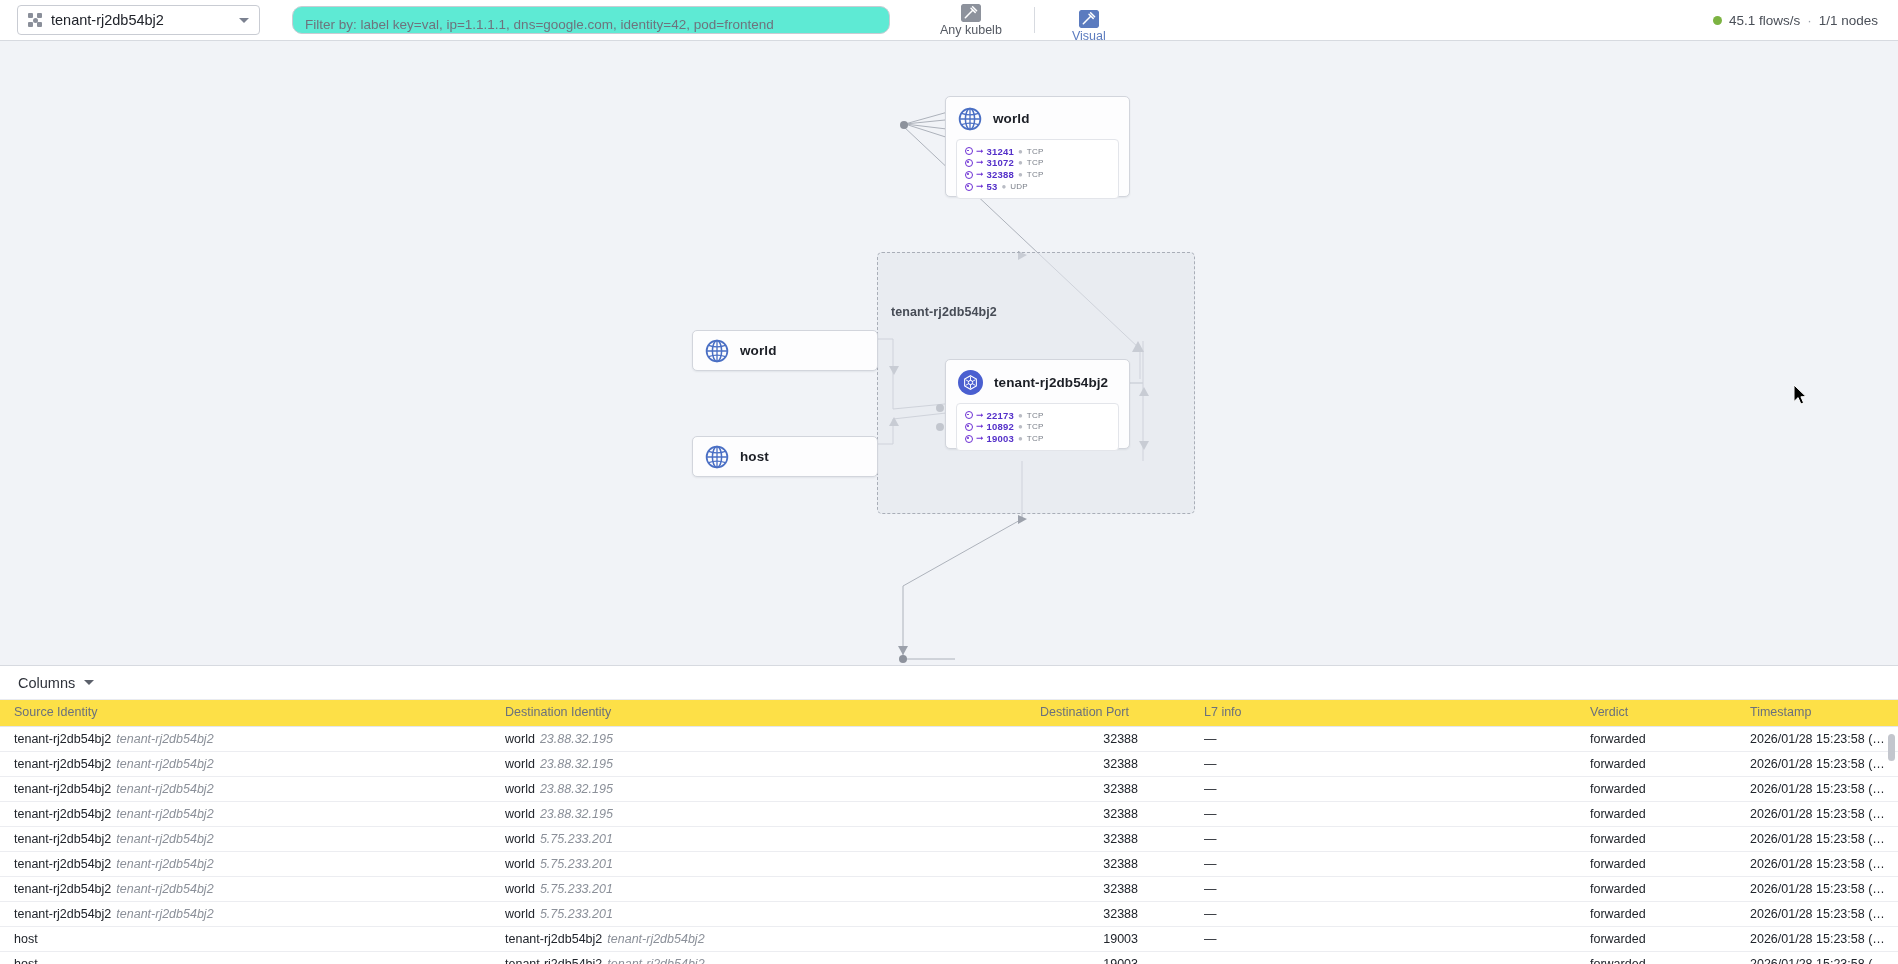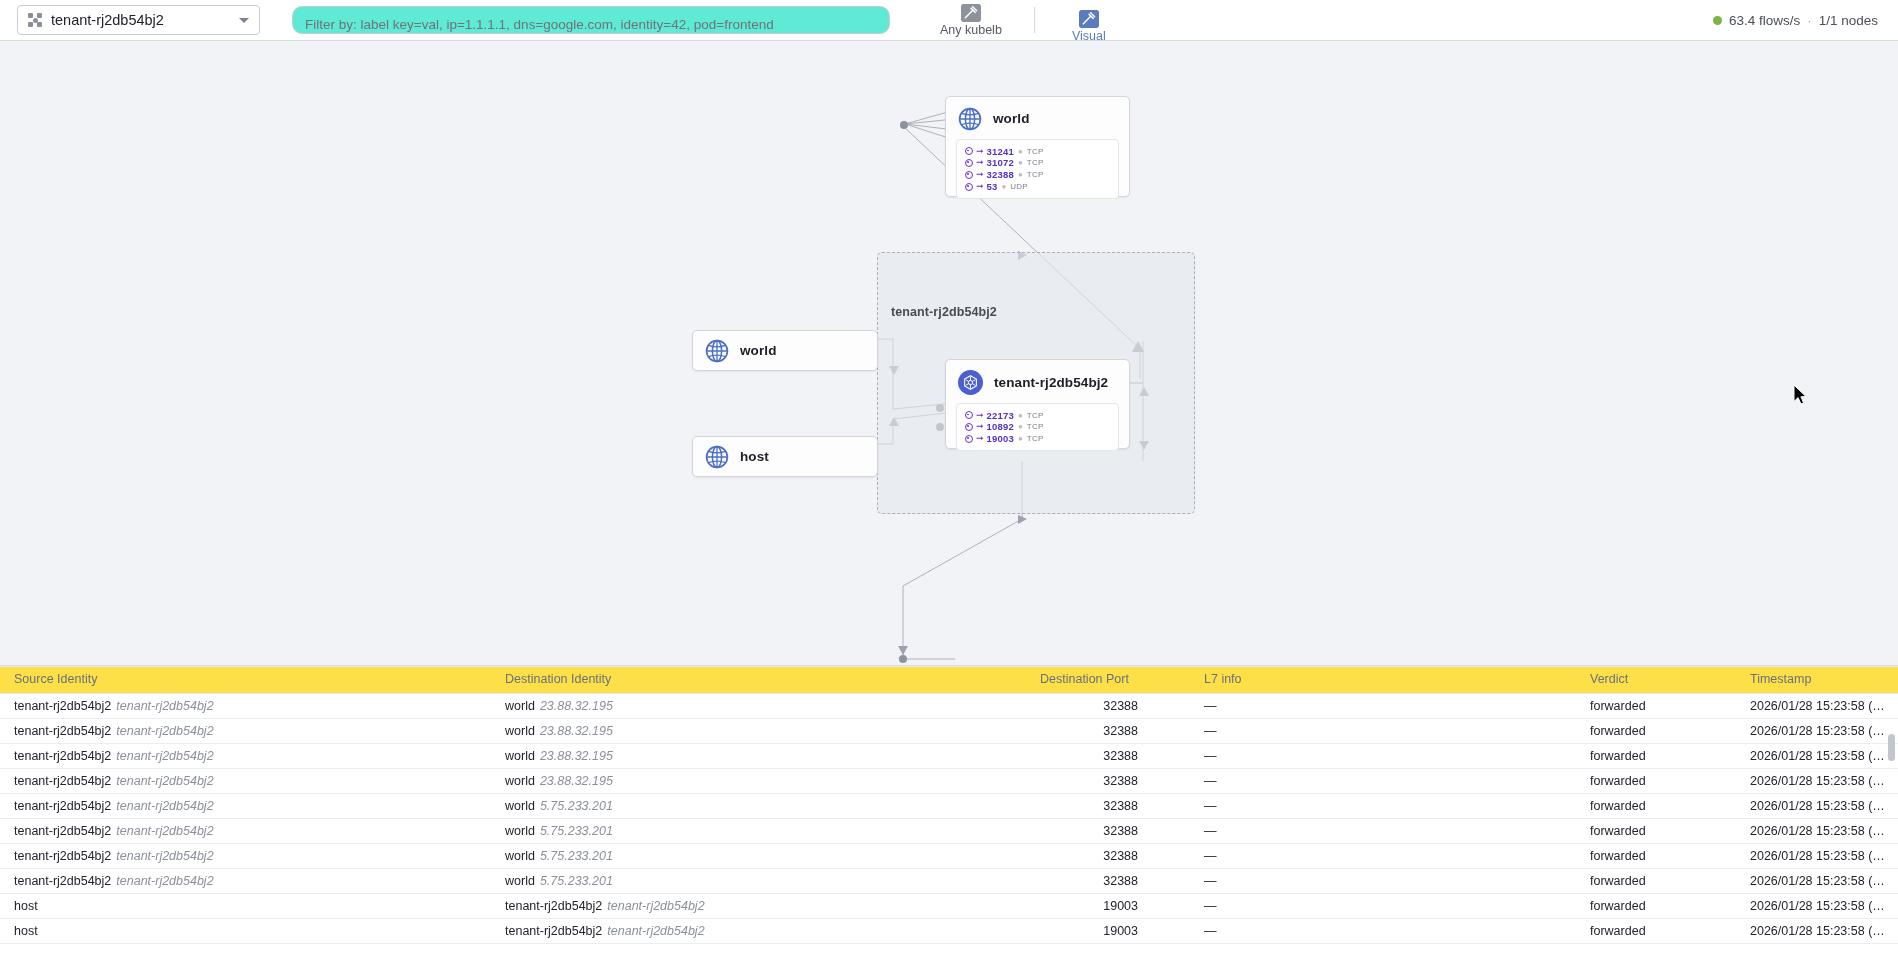--- a/index.html
+++ b/index.html
@@ -203,21 +203,21 @@
   <div class="tbtn visual">
     <svg class="gavel" viewBox="0 0 20 18">
       <rect x="0" y="0" width="20" height="18" rx="2" fill="#5b7bbf"></rect>
       <path d="M5.5 12.5 L12 6 M10 4.2 L14.2 8.4 M11.6 2.8 L15.6 6.8 M4.3 13.8 L6.6 11.5" stroke="#ffffff" stroke-width="1.5" fill="none" stroke-linecap="round"></path>
     </svg>
     <span class="lbl">Visual</span>
   </div>
 
   <div class="stats">
     <span class="dot-green"></span>
-    <span>63.4 flows/s</span>
+    <span>45.1 flows/s</span>
     <span class="sep">·</span>
     <span>1/1 nodes</span>
   </div>
 </div>
 
 <div class="canvas">
 
   <svg class="edges">
     <defs>
       <marker id="arrow" viewBox="0 0 8 8" refX="4" refY="4" markerWidth="7" markerHeight="7" orient="auto">
@@ -391,20 +391,24 @@
   </div>
 
 
   <svg class="cursor" viewBox="0 0 13 20" style="left:1794px; top:344px;">
     <polygon points="0,0 0,16.5 4.1,12.6 6.9,19 9.6,17.8 6.9,11.8 12,11.6" fill="#000000" stroke="#ffffff" stroke-width="1"></polygon>
   </svg>
 </div>
 
 <div class="tablepanel">
 
+  <div class="columns-bar">
+    <span>Columns</span>
+    <span class="chev"></span>
+  </div>
 
   <table class="flows">
     <thead>
       <tr>
         <th class="c-src">Source Identity</th>
         <th class="c-dst">Destination Identity</th>
         <th class="c-port">Destination Port</th>
         <th class="c-l7">L7 info</th>
         <th class="c-verd">Verdict</th>
         <th class="c-ts">Timestamp</th>

